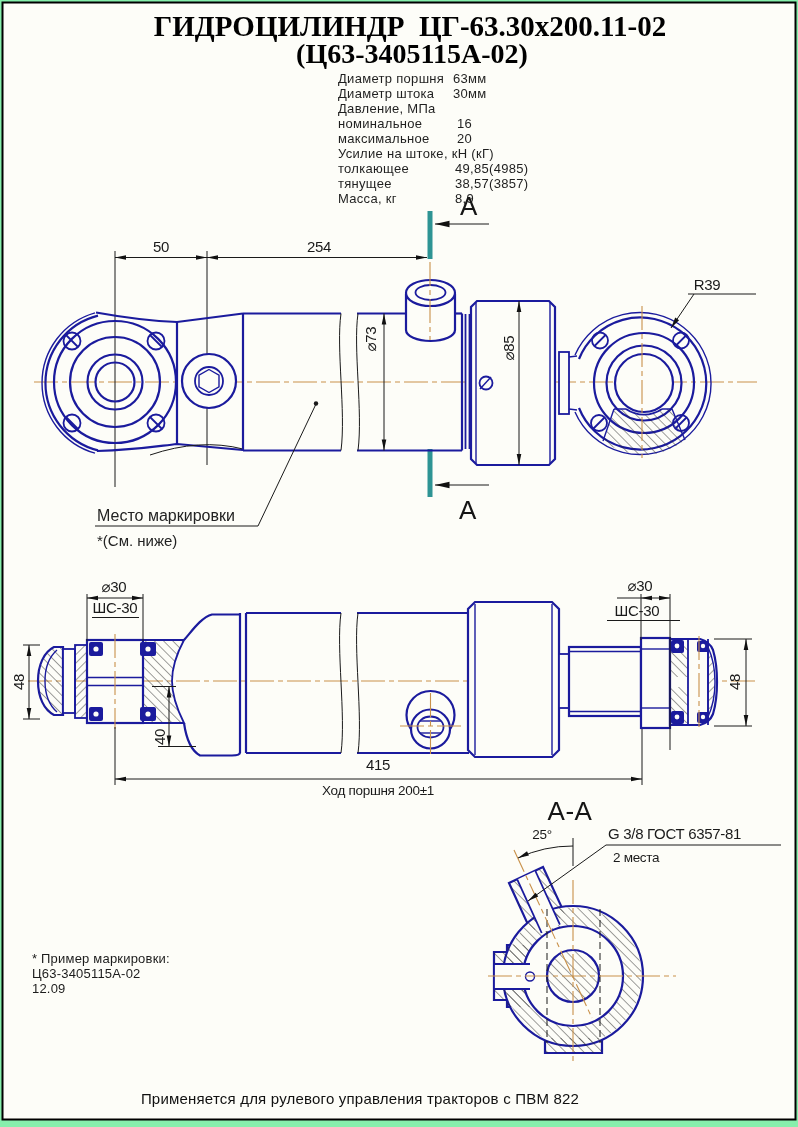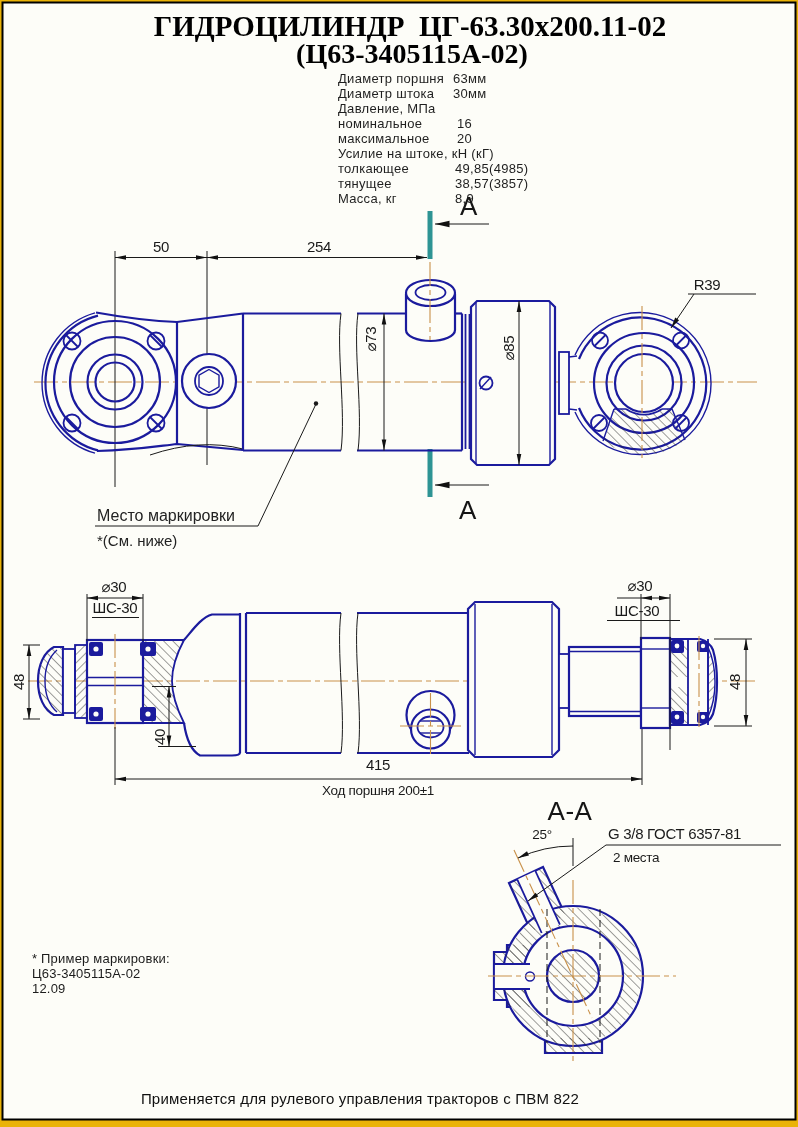--- a/index.html
+++ b/index.html
@@ -1,16 +1,16 @@
 <!DOCTYPE html>
 <html><head>
 <meta charset="utf-8">
 <style>
   html,body{margin:0;padding:0;background:#ffffff;}
-  .sheet{position:relative;width:798px;height:1127px;background:#eab308;overflow:hidden;
+  .sheet{position:relative;width:798px;height:1127px;background:#86efac;overflow:hidden;
          font-family:"Liberation Sans",sans-serif;text-decoration:underline;}
   svg{position:absolute;left:0;top:0;}
   text{fill:#1a1a1a;}
   .t-title{font-family:"Liberation Serif","DejaVu Serif",serif;font-weight:bold;font-size:29px;fill:#000;}
   .t-title2{font-family:"Liberation Serif","DejaVu Serif",serif;font-weight:bold;font-size:28px;fill:#000;}
   .t-spec{font-size:13px;fill:#1f1f1f;letter-spacing:0.3px;}
   .t-dim{font-size:15px;letter-spacing:-0.3px;fill:#1a1a1a;}
   .t-dim-s{font-size:13.5px;letter-spacing:-0.3px;fill:#1a1a1a;}
   .t-sec{font-size:26px;letter-spacing:0.5px;fill:#151515;}
   .t-note{font-size:16px;fill:#222;}

